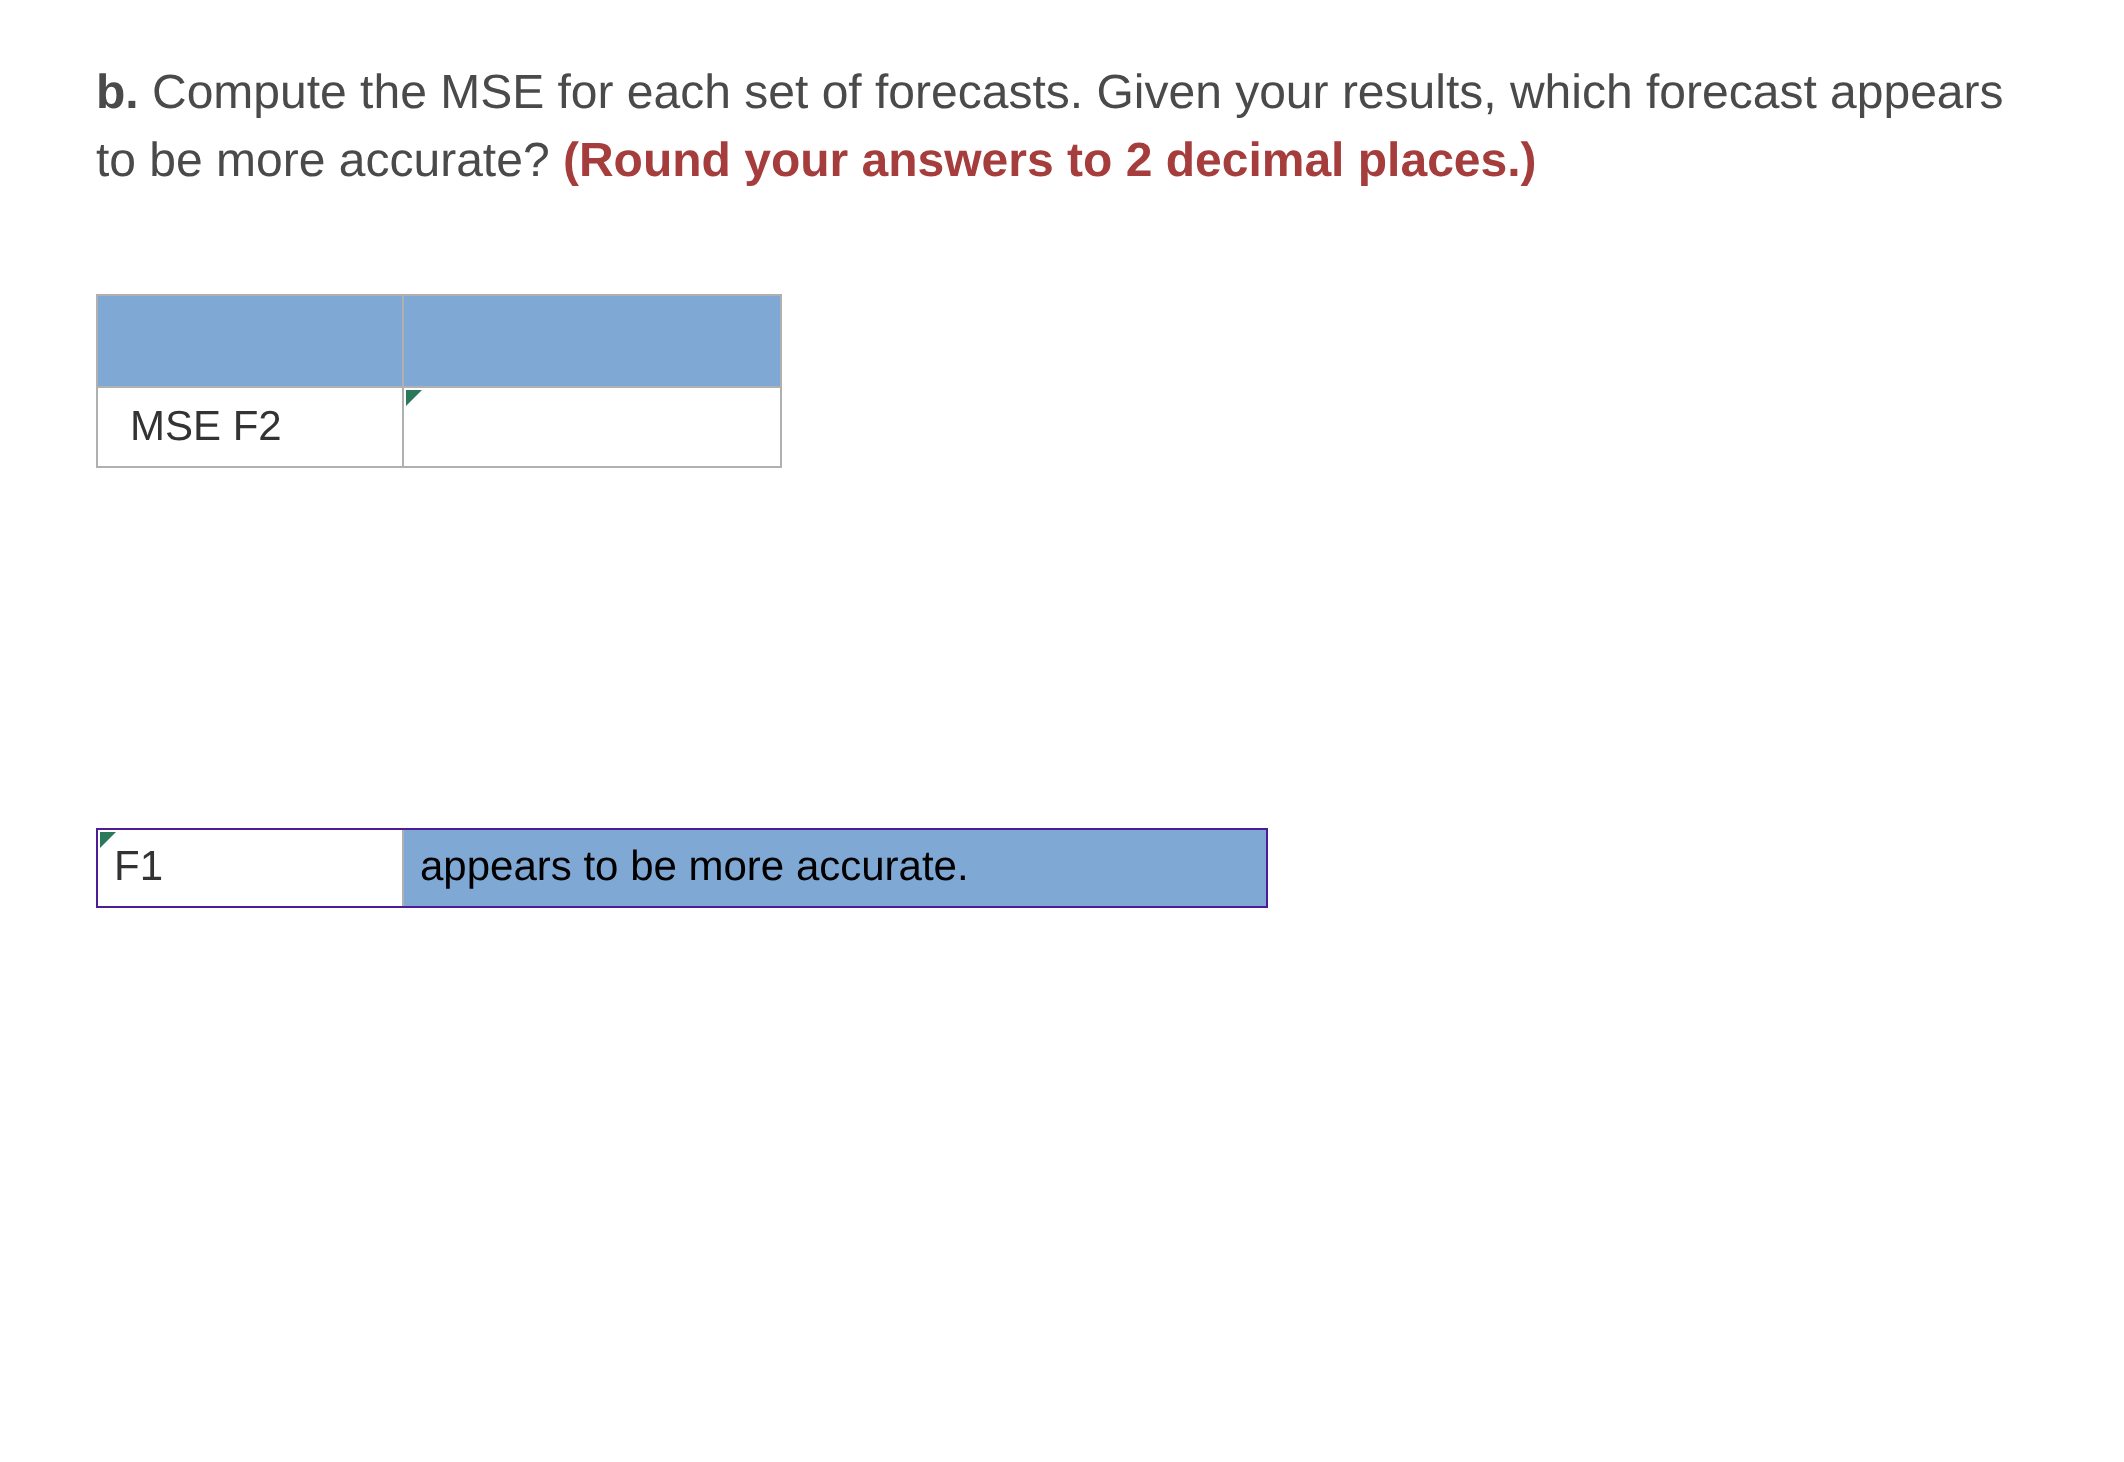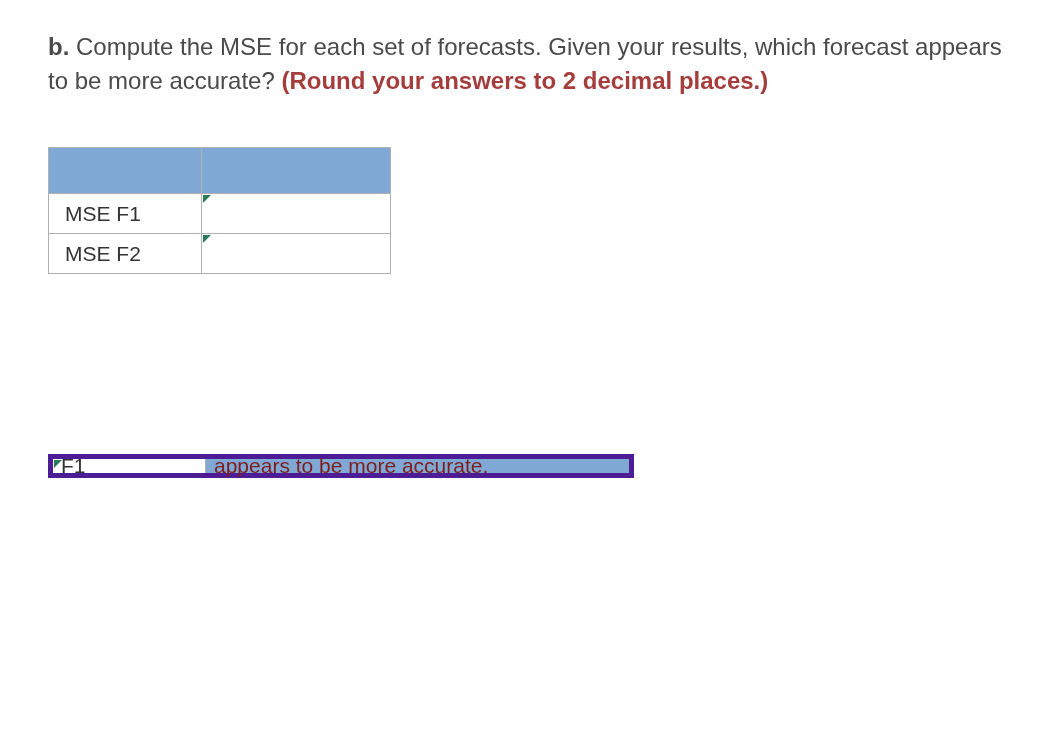--- a/index.html
+++ b/index.html
@@ -73,23 +73,23 @@
       top: 1px;
       left: 1px;
       width: 0;
       height: 0;
       border-left: 8px solid #2a7a5a;
       border-bottom: 8px solid transparent;
     }
     .answer-row {
       display: flex;
       align-items: stretch;
-      border: 5px solid #4c1d95;
+      border: 1px solid #4c1d95;
       width: 586px;
-      height: 24px;
+      height: 40px;
     }
     .answer-select {
       width: 153px;
       border: none;
       border-right: 1px solid #b0b0b0;
       position: relative;
       background: #ffffff;
     }
     .answer-select input {
       width: 100%;
@@ -101,21 +101,21 @@
       background: transparent;
       outline: none;
     }
     .answer-text {
       flex: 1;
       background: #7fa8d4;
       display: flex;
       align-items: center;
       padding-left: 8px;
       font-size: 21px;
-      color: #7f1d1d;
+      color: #000000;
     }
     .row-header{
         height:46px;
     }
   </style>
 </head>
 <body>
 
 <div class="question-text">
   <span class="question-label">b.</span>
@@ -123,27 +123,20 @@
   <span class="instruction">(Round your answers to 2 decimal places.)</span>
 </div>
 
 <table class="mse-table">
   <tbody>
       <tr class="row-header">
     <td class="header-cell"></td>
     <td class="header-cell-right"></td>
   </tr>
   <tr>
-    <td class="label-cell">MSE F1</td>
-    <td class="input-cell">
-      <span class="input-marker"></span>
-      <input type="text" value="" style="">
-    </td>
-  </tr>
-  <tr>
     <td class="label-cell">MSE F2</td>
     <td class="input-cell">
       <span class="input-marker"></span>
       <input type="text" value="" style="">
     </td>
   </tr>
 </tbody>
   </table>
 
 <div class="answer-row">

